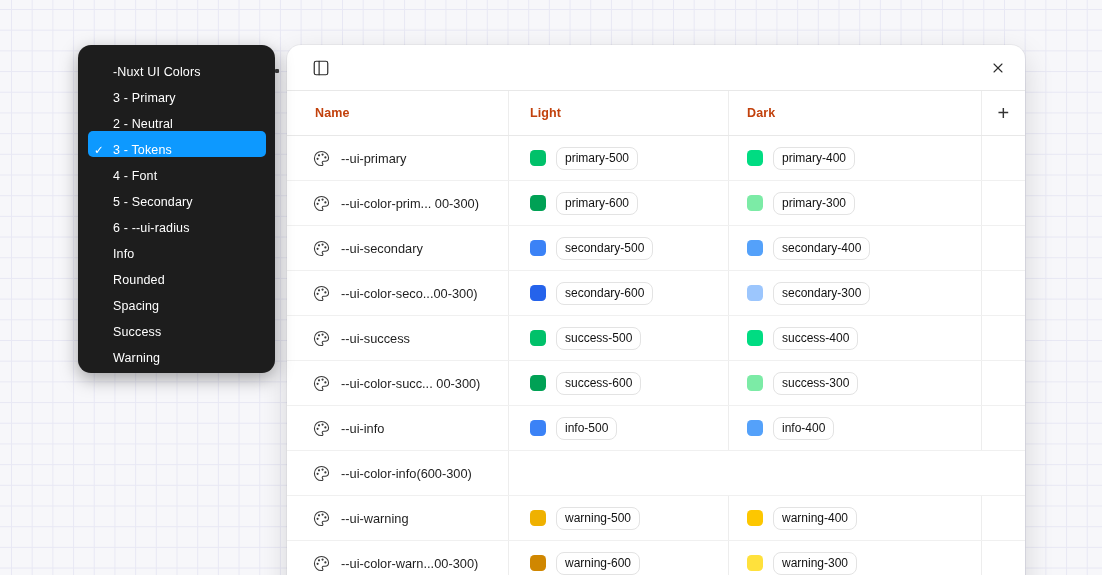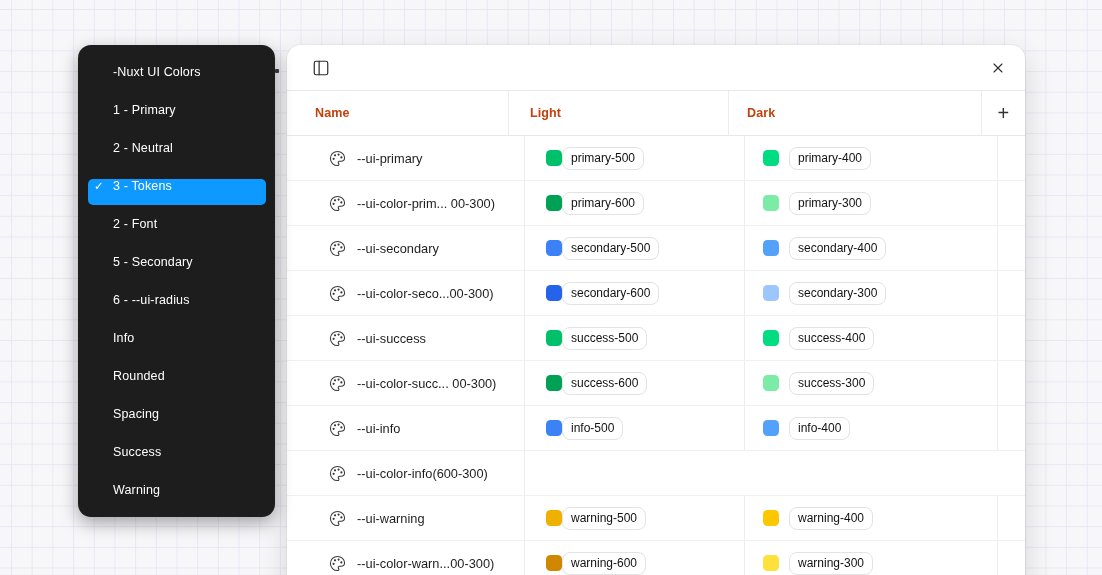--- a/index.html
+++ b/index.html
@@ -36,44 +36,44 @@
     display:flex; align-items:center; font-weight:700; font-size:12.5px;
     color:#c2410c; border-right:1px solid #ededed; letter-spacing:.1px;
   }
   .hcell.h-name { padding-left:28px; }
   .hcell.h-light { padding-left:21px; }
   .hcell.h-dark { padding-left:18px; }
   .hcell.h-add {
     border-right:none; justify-content:center; font-weight:300; font-size:20px;
     color:#333; cursor:pointer;
   }
-  .row { height:45px; border-bottom:1px solid #f0f0f0;padding-left:16px; }
+  .row { height:45px; border-bottom:1px solid #f0f0f0; }
   .cell { display:flex; align-items:center; border-right:1px solid #ededed; overflow:hidden; }
   .cell.c-name { padding-left:26px; gap:11px; }
-  .cell.c-light { padding-left:21px; }
+  .cell.c-light { padding-left:21px; gap:10px; }
   .cell.c-dark { padding-left:18px; gap:10px;text-align:right; }
   .cell.c-add { border-right:none; }
   .name-text { font-size:12.8px; color:#1e1e1e; white-space:nowrap; }
   .palette { color:#3a3a3a; flex:none; display:flex; }
   .swatch { width:16px; height:16px; border-radius:4.5px; flex:none; }
   .badge {
     border:1px solid #e3e3e3; border-radius:8px; background:#fff;
     padding:4px 8px 5px; font-size:12px; line-height:1; color:#111;
     white-space:nowrap; cursor:pointer;
   }
 
   
   .menu {
     position:absolute; left:78px; top:45px; width:197px;
     background:#1d1d1d; border-radius:13px; padding:8px 0;
     box-shadow:0 6px 18px rgba(0,0,0,.35); z-index:5;
   }
   .menu-item {
-    height:26px; display:flex; align-items:flex-start;
-    margin:12px 9px 0 10px; border-radius:5px; padding:0 6px;
+    height:26px; display:flex; align-items:flex-end;
+    margin:0 9px 0 10px; border-radius:5px; padding:0 6px;
     color:#ffffff; font-size:12.5px; letter-spacing:.15px; cursor:pointer;
     white-space:nowrap;
   }
   .menu-item .check { width:19px; font-size:11.5px; flex:none; }
   .menu-item.selected { background:#0d99ff; }
 
   .chevron-dot {
     position:absolute; left:275px; top:69px; width:4px; height:4px;
     background:#333; border-radius:1px; z-index:6;
   }
@@ -350,33 +350,33 @@
 
 <div class="chevron-dot"></div>
 
 <div class="menu">
   <div class="menu-item">
     <span class="check"></span>
     <span>-Nuxt UI Colors</span>
   </div>
   <div class="menu-item">
     <span class="check"></span>
-    <span>1 - Primary</span>
+    <span>3 - Primary</span>
   </div>
   <div class="menu-item">
     <span class="check"></span>
     <span>2 - Neutral</span>
   </div>
   <div class="menu-item selected">
     <span class="check">✓</span>
     <span>3 - Tokens</span>
   </div>
   <div class="menu-item">
     <span class="check"></span>
-    <span>2 - Font</span>
+    <span>4 - Font</span>
   </div>
   <div class="menu-item">
     <span class="check"></span>
     <span>5 - Secondary</span>
   </div>
   <div class="menu-item">
     <span class="check"></span>
     <span>6 - --ui-radius</span>
   </div>
   <div class="menu-item">

